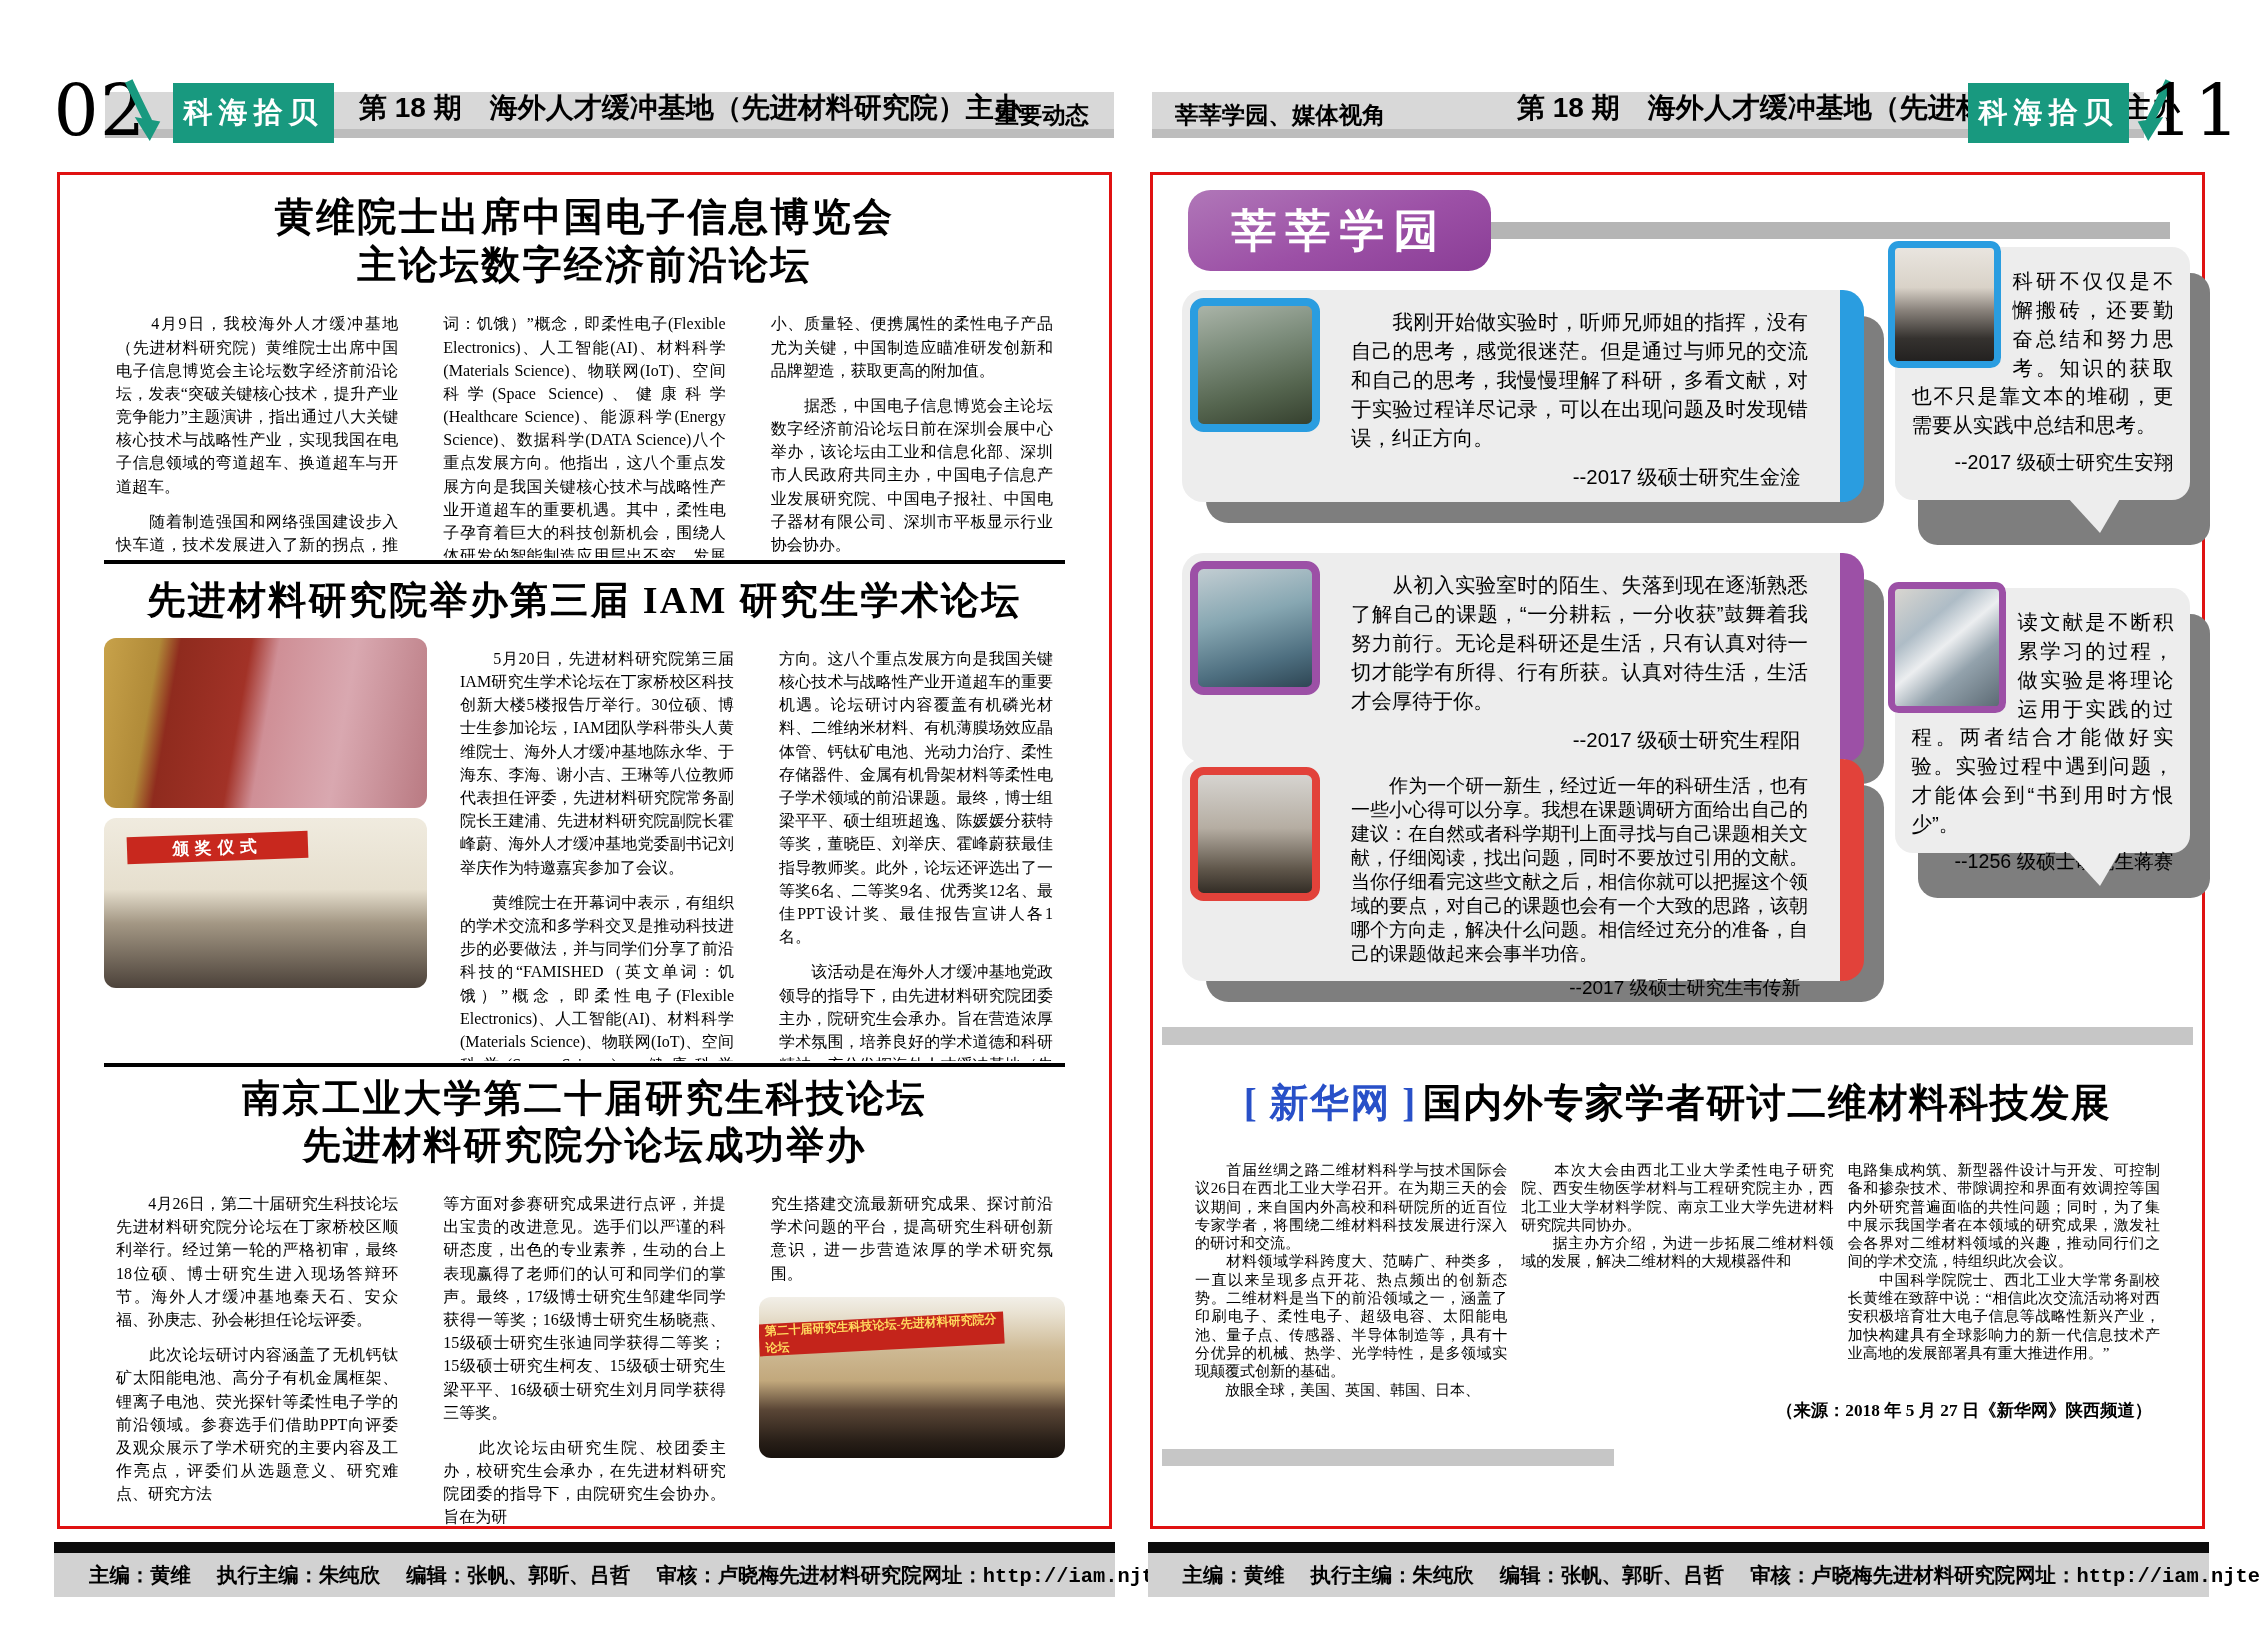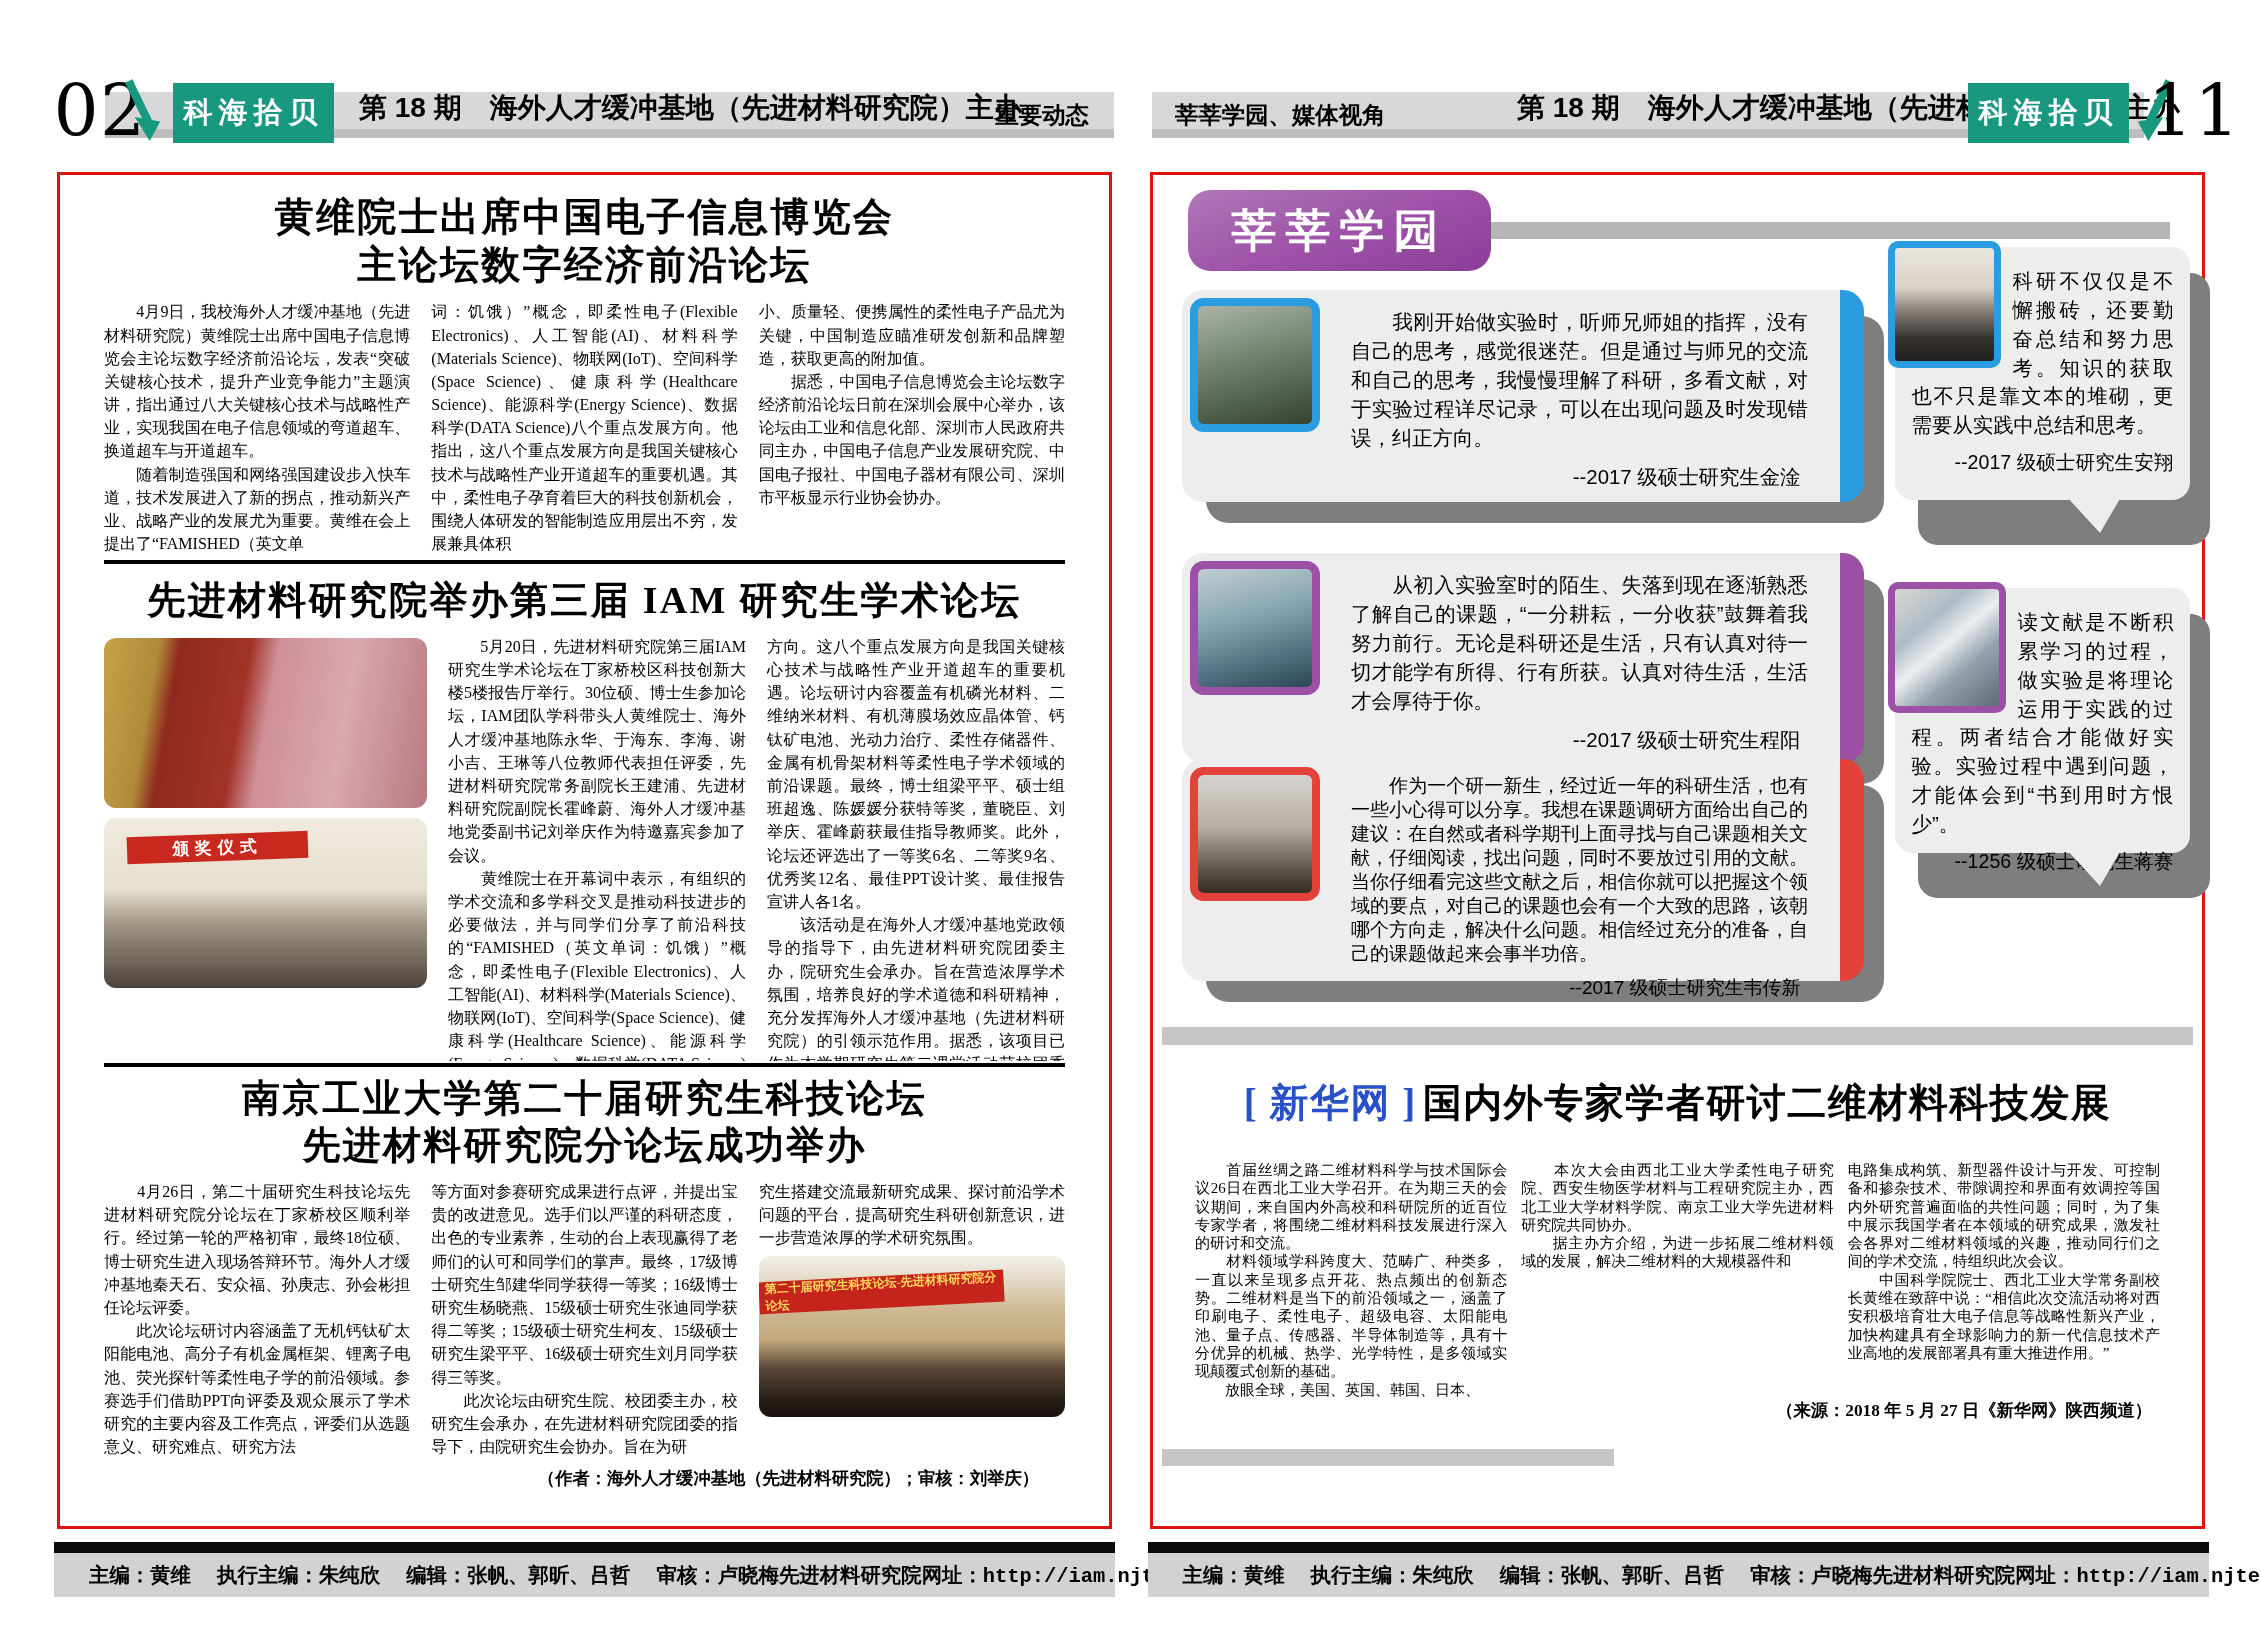--- a/index.html
+++ b/index.html
@@ -47,21 +47,21 @@
   
   .art{overflow:hidden;}
   .art1{height:371px;} .art2{height:494px;} .art3{height:457px;}
   .rule{height:3.8px;border-top:2.3px solid #000;border-bottom:2.3px solid #000;margin:2.3px 0;}
   .title{font-family:"Liberation Serif","DejaVu Serif",serif;font-weight:700;text-align:center;
     font-size:39px;line-height:1.24;margin:6px 0 10.6px;letter-spacing:2.3px;}
   .art2 .title{font-size:38px;margin-top:10.6px;}
   .art3 .title{font-size:38px;}
   .cols{display:flex;gap:21px;}
   .col{flex:1;font-family:"Liberation Serif","DejaVu Serif",serif;font-size:16px;line-height:1.45;}
-  .col p{margin:0;text-align:justify;}
+  .col p{margin:12px;text-align:justify;}
   .source{font-family:"Liberation Serif",serif;font-size:17.3px;font-weight:700;text-align:right;padding:7.5px 26px 0 0;}
   .photocol{flex:0 0 323px;display:flex;flex-direction:column;gap:10.6px;padding-top:3px;}
   .photo{position:relative;border-radius:12px;overflow:hidden;}
   .photo-opening{height:170px;background:linear-gradient(100deg,#c8a24a 0%,#b08a38 16%,#8f2b1e 22%,#a23227 42%,#cf8f96 50%,#d9a8b0 72%,#b97a82 100%);}
   .photo-award{height:170px;background:linear-gradient(180deg,#f0ebdf 0%,#e6dfce 42%,#a39784 62%,#4c423a 100%);}
   .award-banner{position:absolute;left:7%;top:9%;width:56%;height:27px;background:#c8281e;color:#fff;
     font-size:16.6px;font-weight:700;letter-spacing:6px;display:flex;align-items:center;justify-content:center;transform:rotate(-2deg);}
   .photo-forum{height:161px;margin-top:6px;background:linear-gradient(180deg,#f2efe8 0%,#e9e2d2 10%,#cdb892 34%,#c2a87c 52%,#5a4636 70%,#271e17 90%,#17110d 100%);}
   .forum-banner{position:absolute;left:0;top:13%;width:80%;height:32px;background:#c4241b;color:#ffd95e;
     font-size:12px;font-weight:700;display:flex;align-items:center;justify-content:center;transform:rotate(-3deg);padding:0 6px;}

